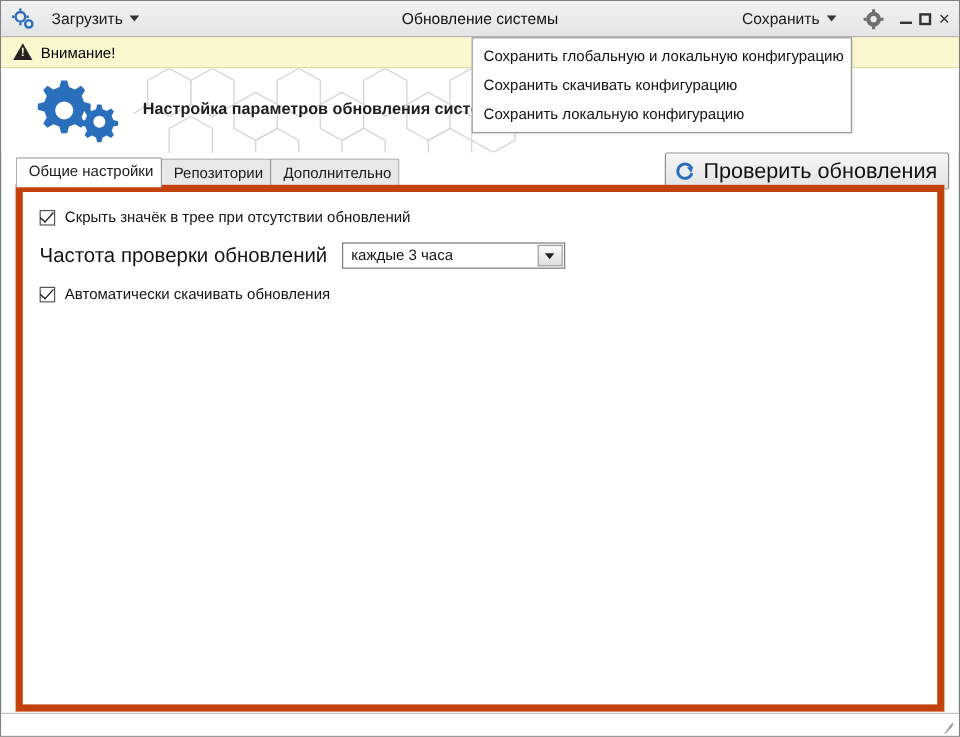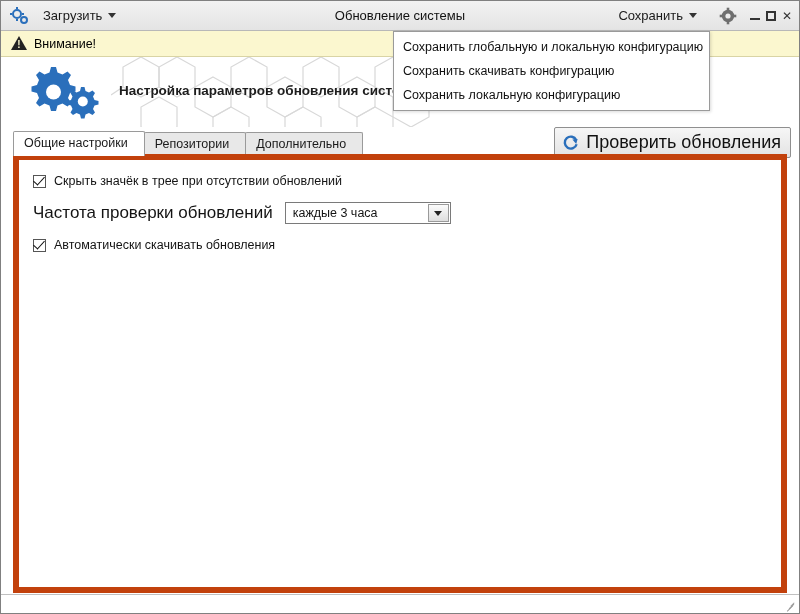--- a/index.html
+++ b/index.html
@@ -198,21 +198,21 @@
     height: 28px;
     padding: 0 12px;
     box-sizing: border-box;
     display: flex;
     align-items: flex-end;
   }
   .tab {
     border: 1px solid #9a9a9a;
     border-bottom: none;
     background: #e8e8e8;
-    padding: 4px 16px 5px 10px;
+    padding: 4px 6px 5px 10px;
     font-size: 12.5px;
     margin-right: -1px;
     border-radius: 2px 2px 0 0;
     position: relative;
     top: 1px;
     color: #1a1a1a;
   }
   .tab.active {
     background: #ffffff;
     z-index: 2;
@@ -278,21 +278,21 @@
   .row-label {
     font-size: 12.5px;
     color: #141414;
   }
   .combo-label {
     font-size: 17px;
     color: #141414;
     margin-right: 12px;
   }
   .combo {
-    width: 166px;
+    width: 186px;
     height: 22px;
     border: 1px solid #7a7a7a;
     background: #ffffff;
     display: flex;
     align-items: center;
     box-sizing: border-box;
     position: relative;
   }
   .combo-value {
     padding-left: 7px;

